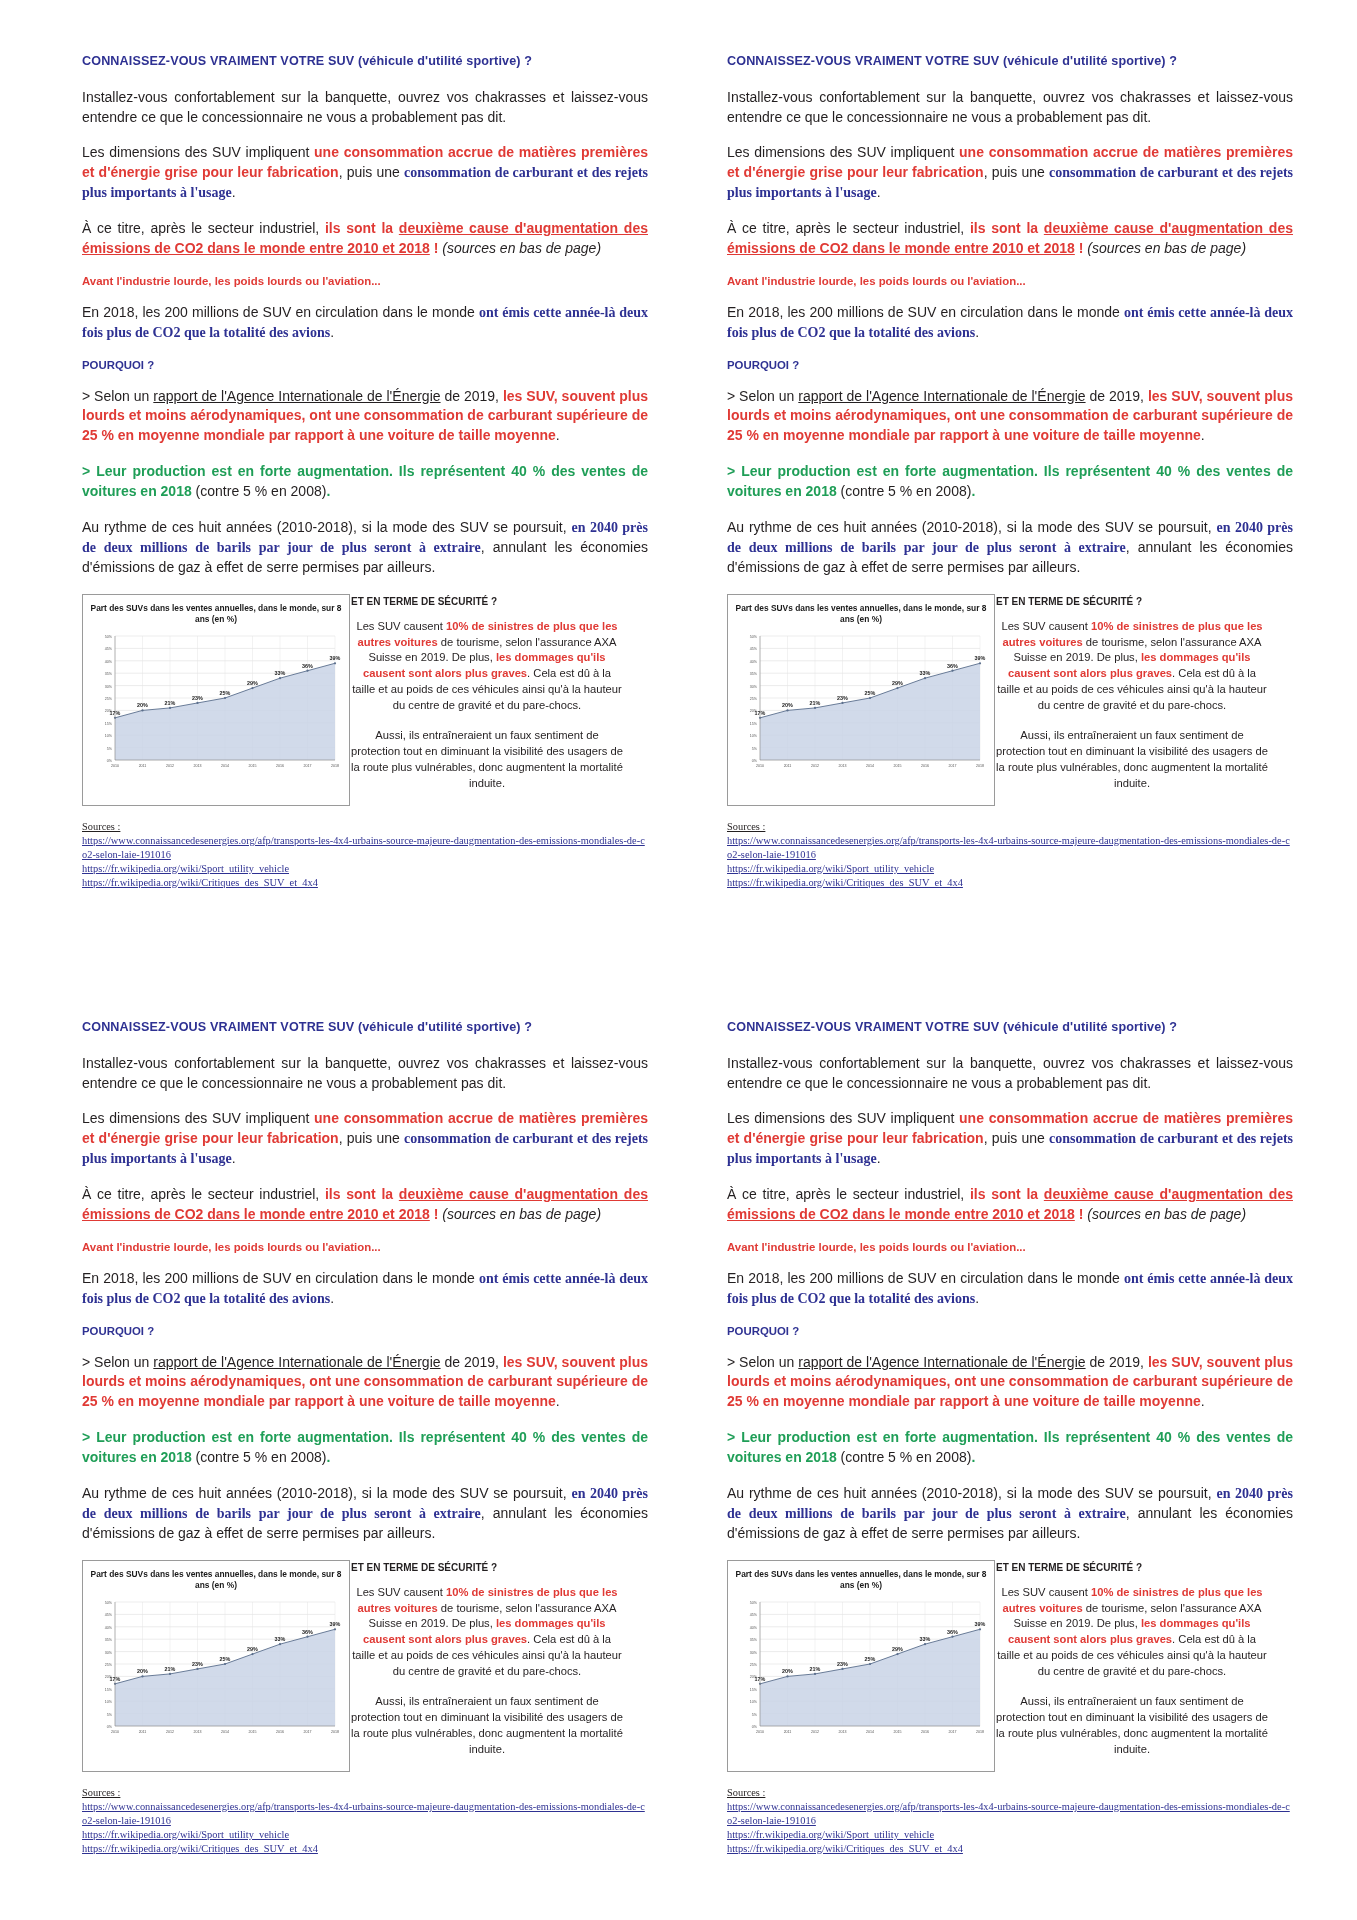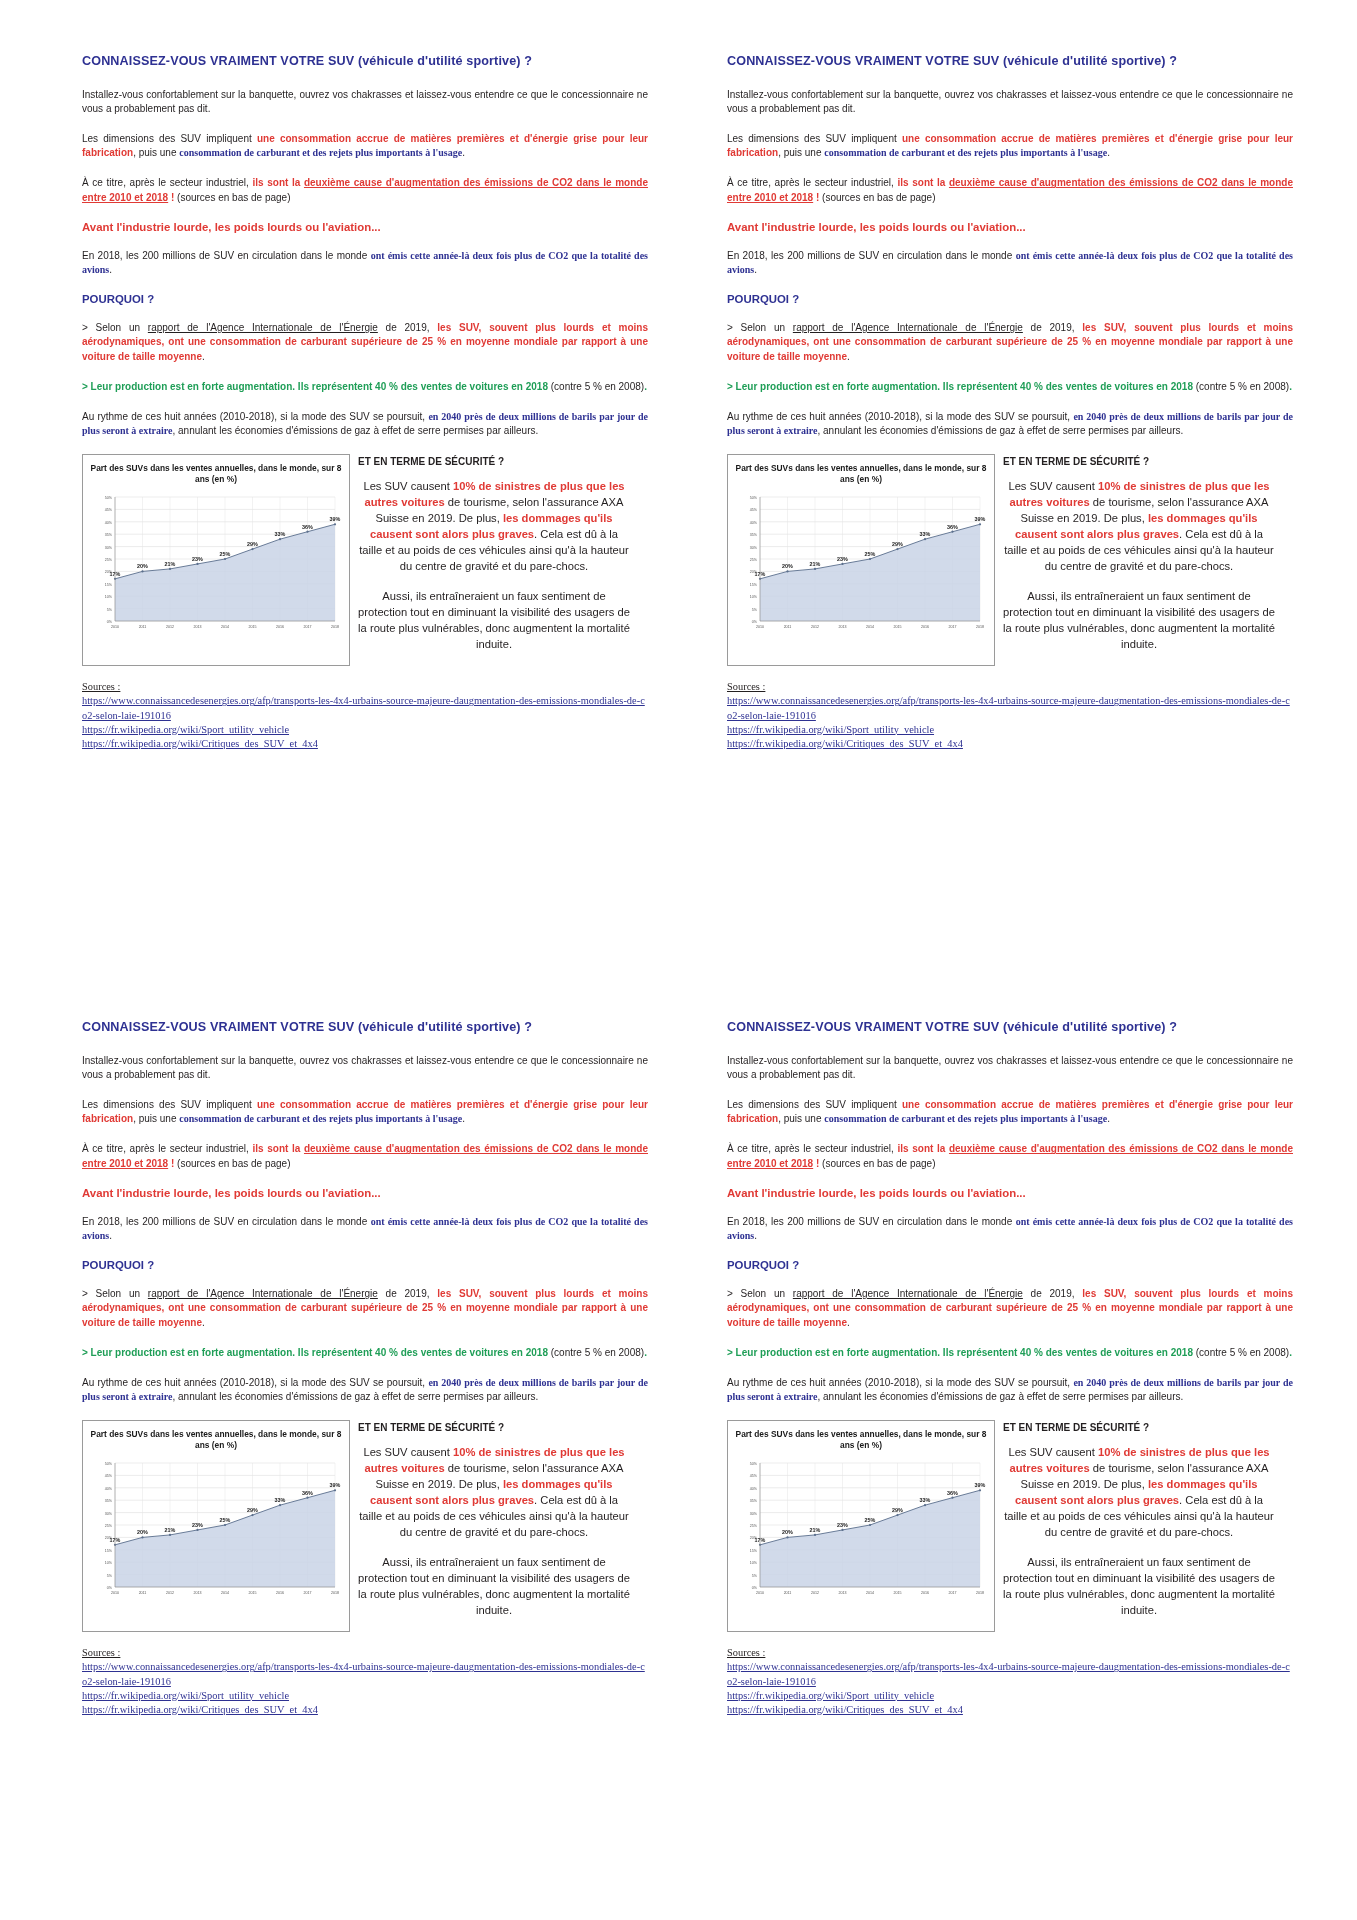--- a/index.html
+++ b/index.html
@@ -29,39 +29,39 @@
 
   .title {
     color: #2e3192;
     font-weight: bold;
     font-size: 12.6px;
     letter-spacing: 0.01em;
     margin: 0 0 18px 0;
     line-height: 1.25;
   }
   p.body {
-    font-size: 10px;
+    font-size: 14px;
     line-height: 1.42;
     margin: 0 0 16px 0;
     text-align: justify;
   }
   .blue { color: #2e3192; font-weight: bold; font-family: Liberation Serif, serif; }
   .red  { color: #e03a35; font-weight: bold; }
   .green{ color: #1f9e57; font-weight: bold; }
   .red-u { color: #e03a35; font-weight: bold; text-decoration: underline; }
-  .ital { }
+  .ital { font-style: italic; }
   .u { text-decoration: underline; }
   .plain { color: #231f20; font-weight: normal; }
   .heading-red { color: #e03a35; font-weight: bold; font-size: 11.4px; margin: 0 0 16px 0; }
   .heading-blue { color: #2e3192; font-weight: bold; font-size: 11.4px; margin: 0 0 16px 0; }
 
   
   .lower {
     display: flex;
-    gap: 8px;
+    gap: 1px;
     margin-top: 6px;
   }
   .chart-card {
     width: 268px;
     border: 1px solid #9a9a9a;
     background: #fff;
     padding: 6px 6px 4px 6px;
     box-sizing: border-box;
   }
   .chart-title {

